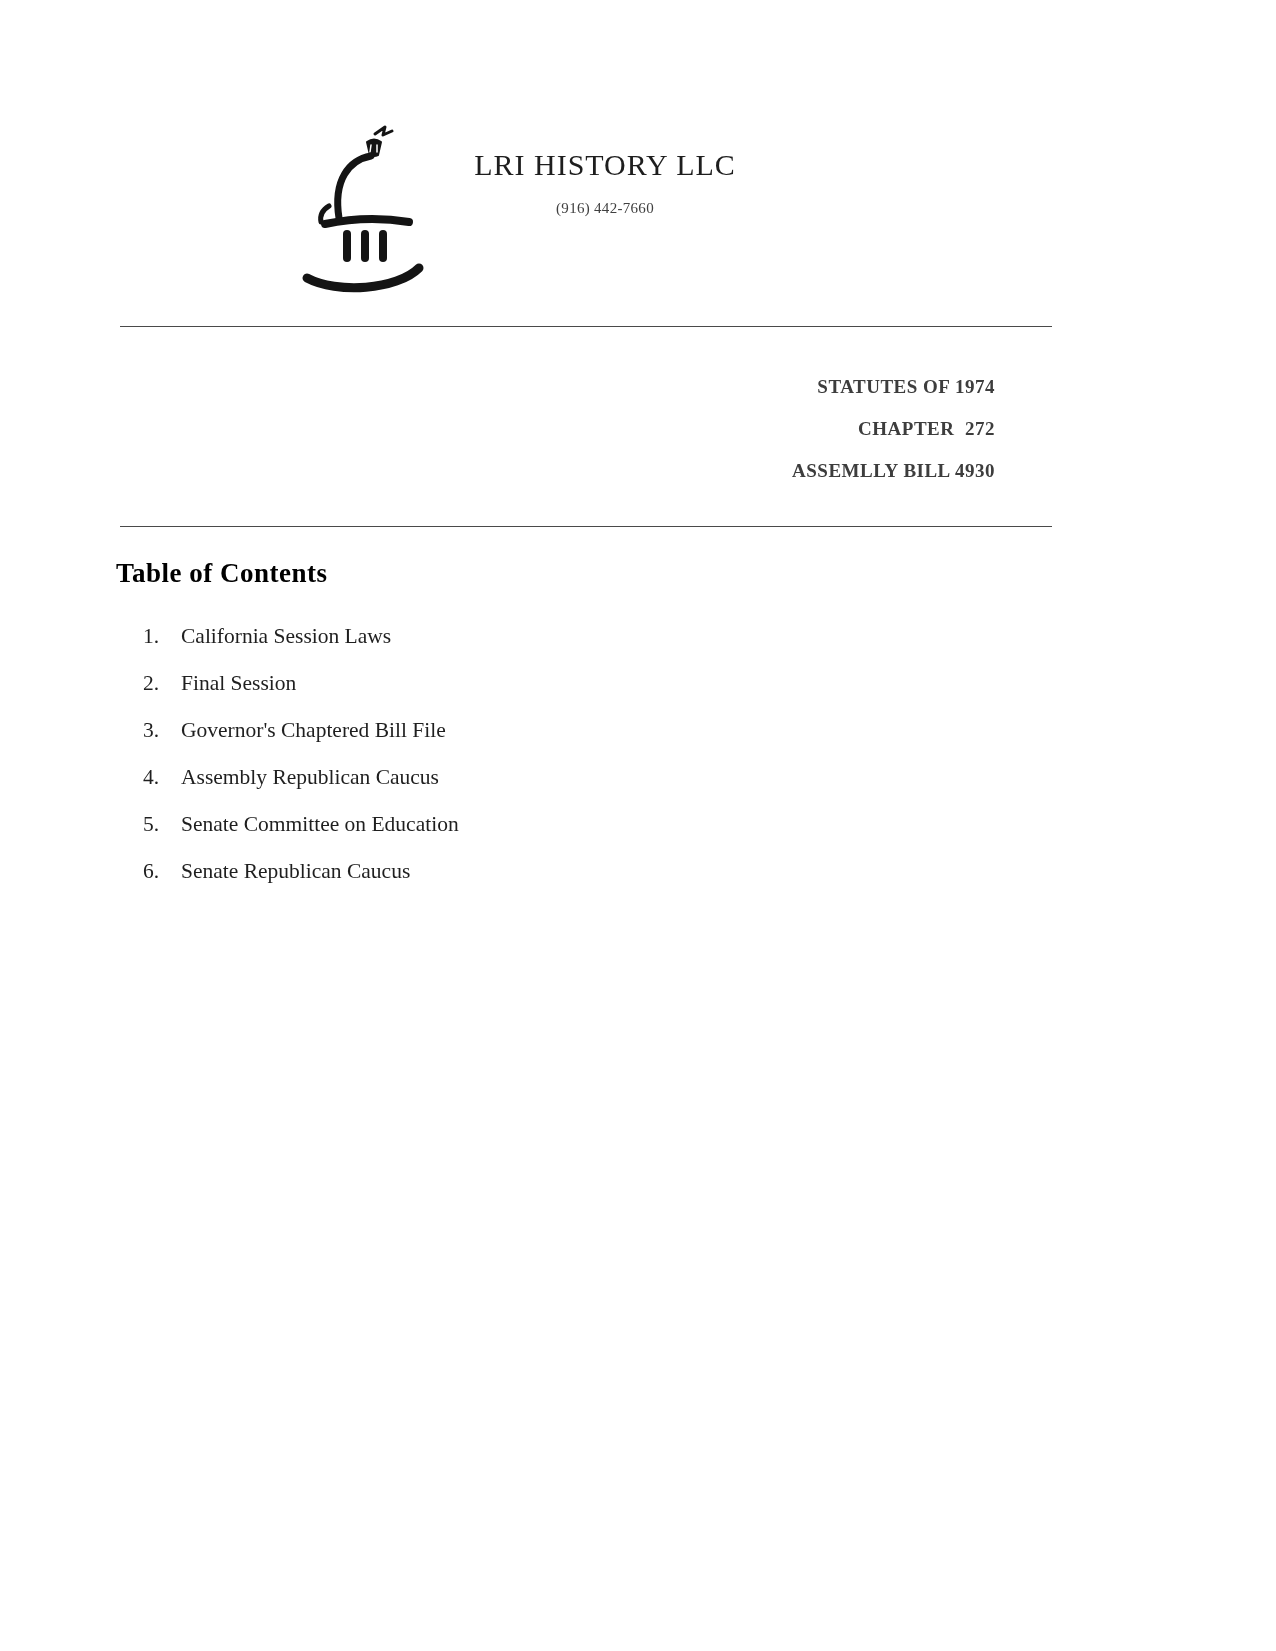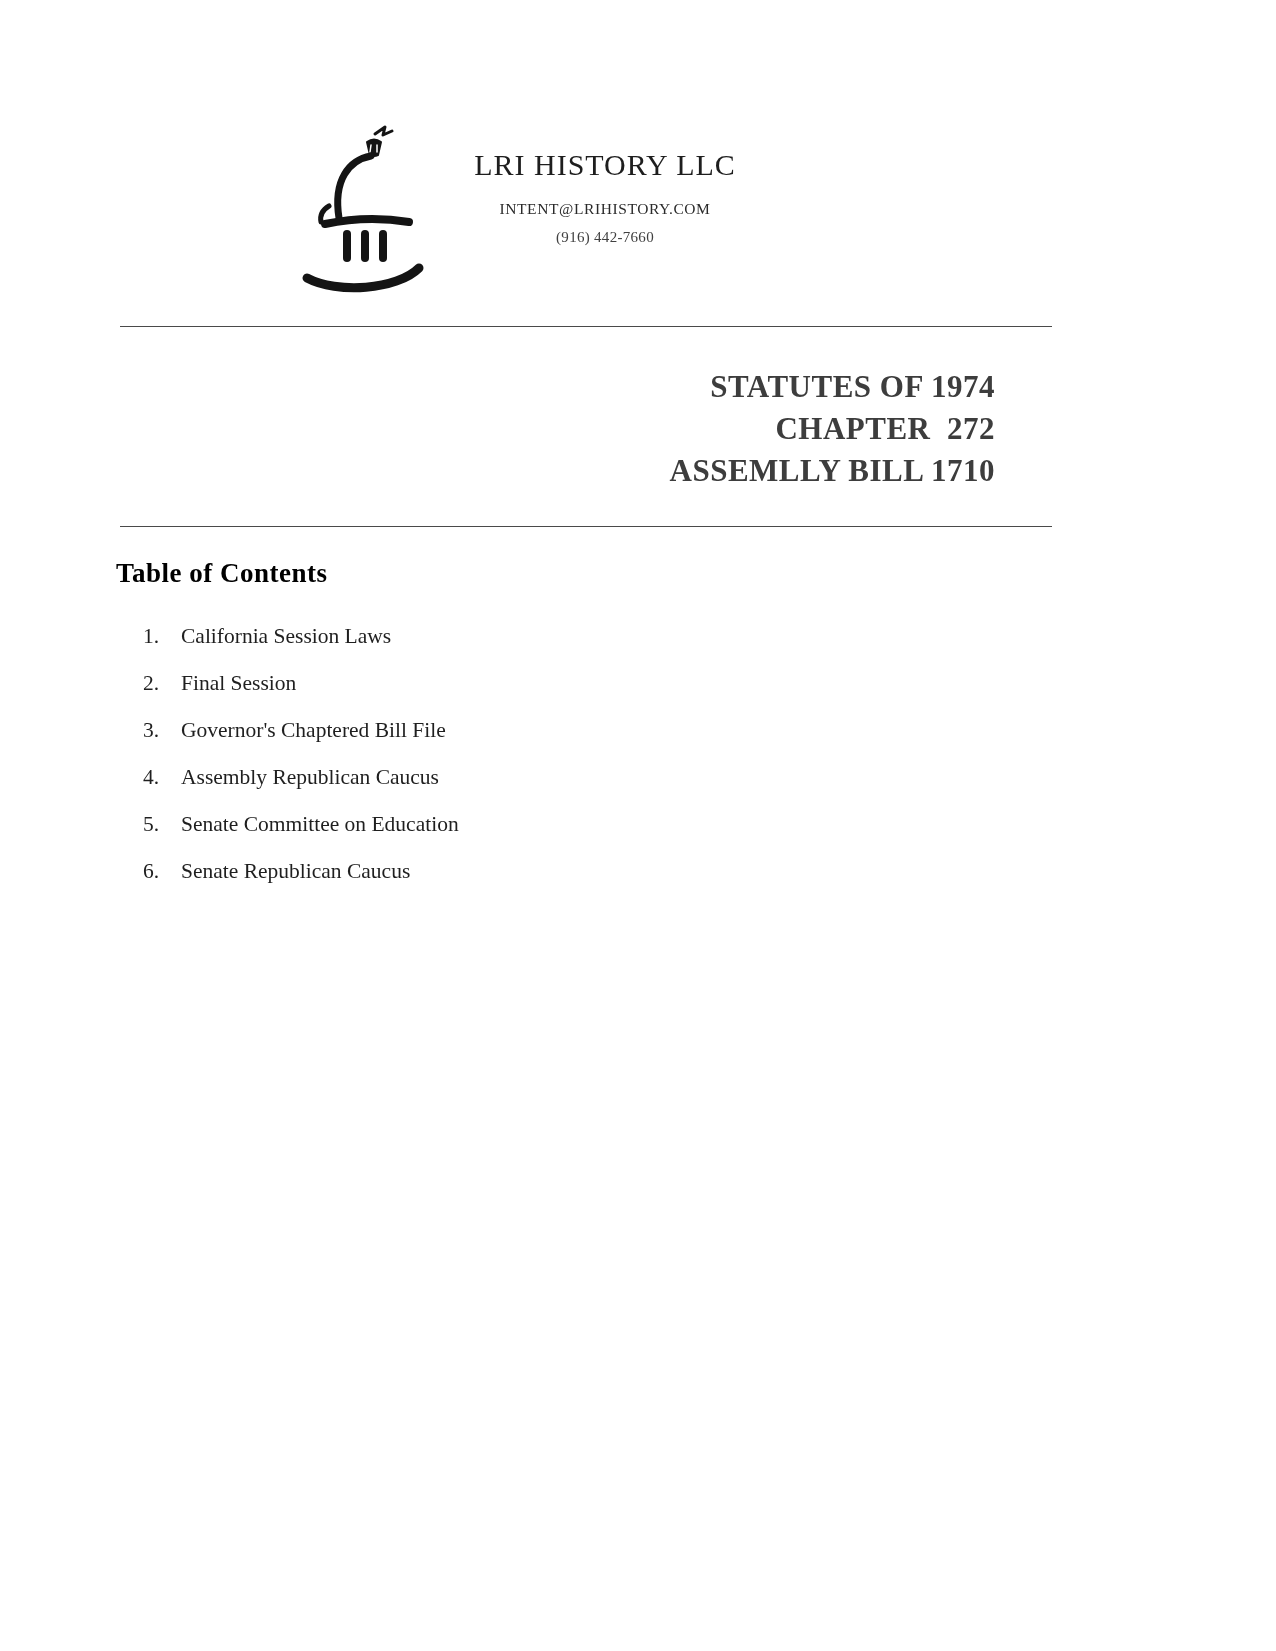--- a/index.html
+++ b/index.html
@@ -70,21 +70,21 @@
   
   .title-block {
     position: absolute;
     top: 366px;
     left: 400px;
     width: 595px;
     text-align: right;
   }
   .title-line {
     font-weight: bold;
-    font-size: 31px;
+    font-size: 19px;
     line-height: 42px;
     color: #3d3d3d;
     letter-spacing: 0.5px;
     white-space: pre-wrap;
   }
 
   
   .toc-heading {
     position: absolute;
     top: 558px;
@@ -141,31 +141,30 @@
         <line x1="88" y1="116" x2="88" y2="140" stroke-width="8"></line>
 
         <path d="M12 160 C 42 176 102 172 124 150" stroke-width="9"></path>
       </g>
     </svg>
   </div>
 
   <div class="company-block">
     <div class="company-name">LRI HISTORY LLC</div>
     <div class="company-contact">
-      <div>INTENT@LRIHISTORY.COM</div>
       <div class="company-phone">(916) 442-7660</div>
     </div>
   </div>
 
   <hr class="rule rule-1">
 
   <div class="title-block">
     <div class="title-line">STATUTES OF 1974</div>
     <div class="title-line">CHAPTER  272</div>
-    <div class="title-line">ASSEMLLY BILL 1710</div>
+    <div class="title-line">ASSEMLLY BILL 4930</div>
   </div>
 
   <hr class="rule rule-2">
 
   <div class="toc-heading">Table of Contents</div>
 
   <div class="toc-list">
     <div class="toc-item">
       <span class="toc-num">1.</span>
       <span class="toc-label">California Session Laws</span>

